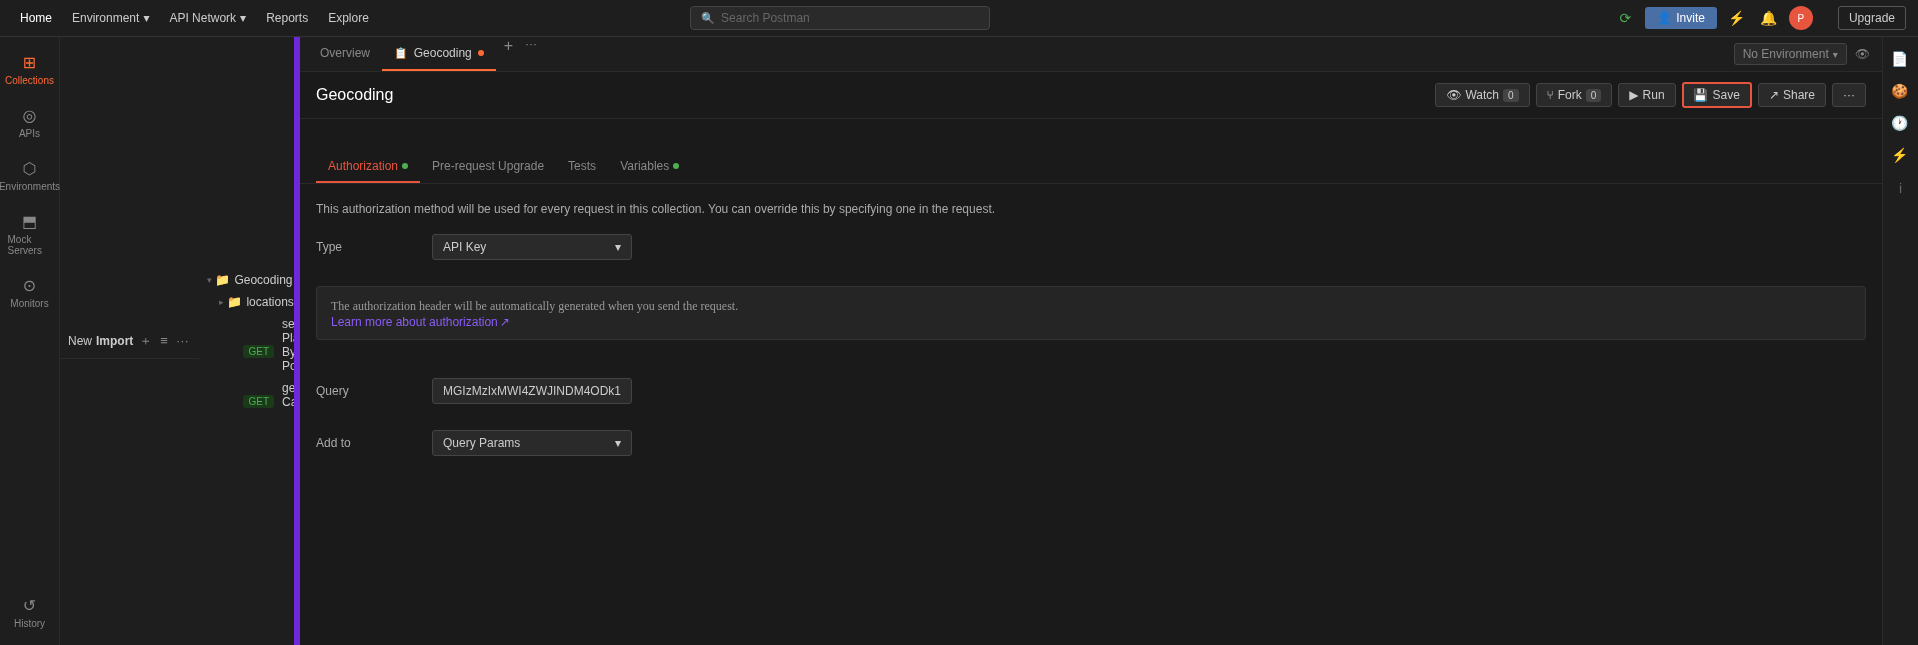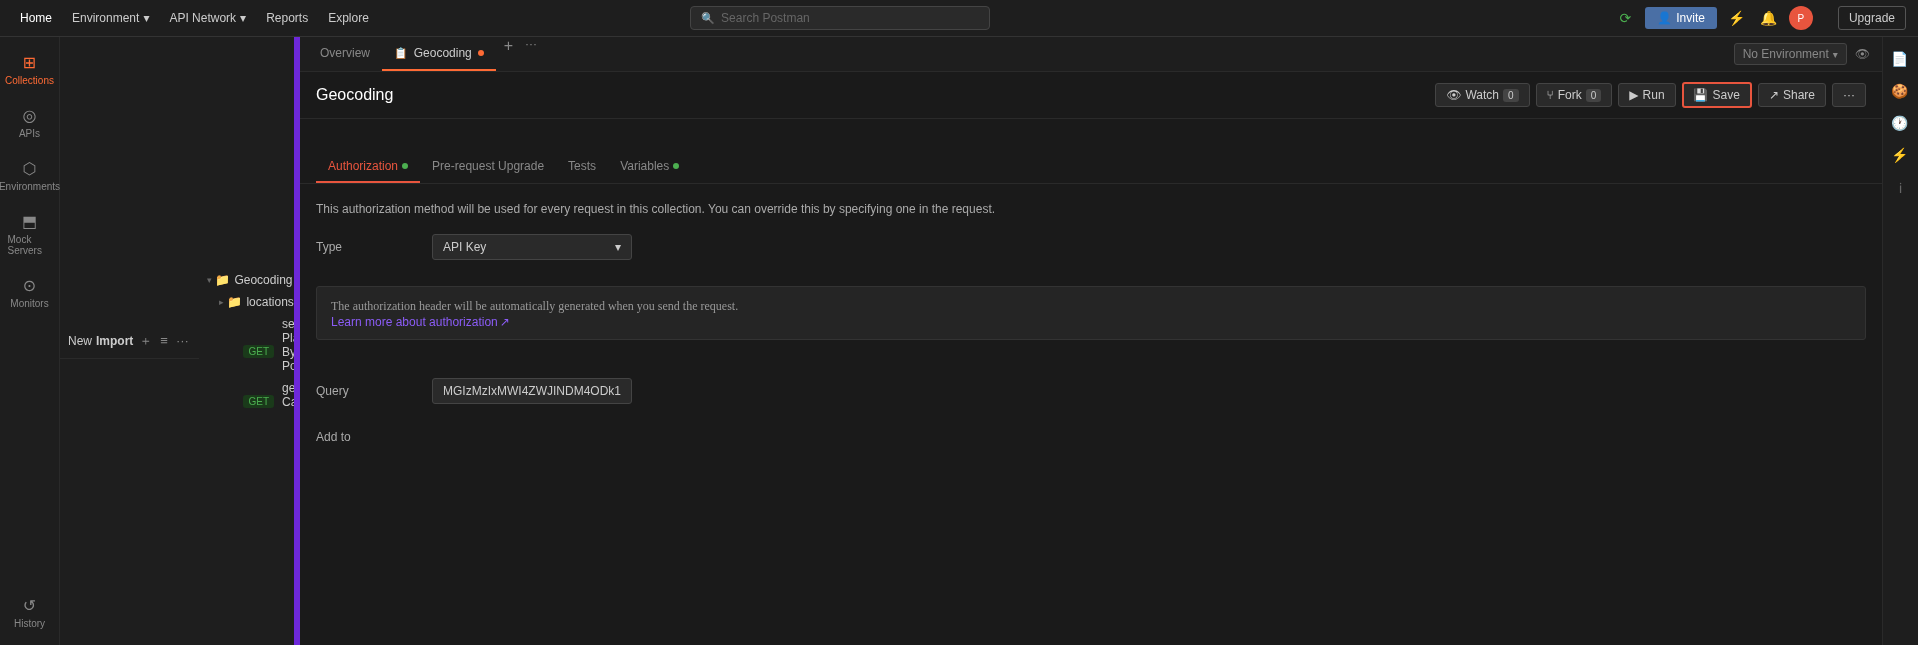--- a/index.html
+++ b/index.html
@@ -598,20 +598,24 @@
         </div>
 
 
         <div class="form-row">
           <span class="form-label">Query</span>
           <input type="text" class="form-input" style="width: 200px;" value="MGIzMzIxMWI4ZWJINDM4ODk1NDA...">
         </div>
 
         <div class="form-row">
           <span class="form-label">Add to</span>
+          <div class="form-select">
+            <span>Query Params</span>
+            <span class="chevron-down"></span>
+          </div>
         </div>
       </div>
     </div>
   </div>
 
   <div class="right-sidebar">
     <div class="right-icon">📄</div>
     <div class="right-icon">🍪</div>
     <div class="right-icon">🕐</div>
     <div class="right-icon">⚡</div>

